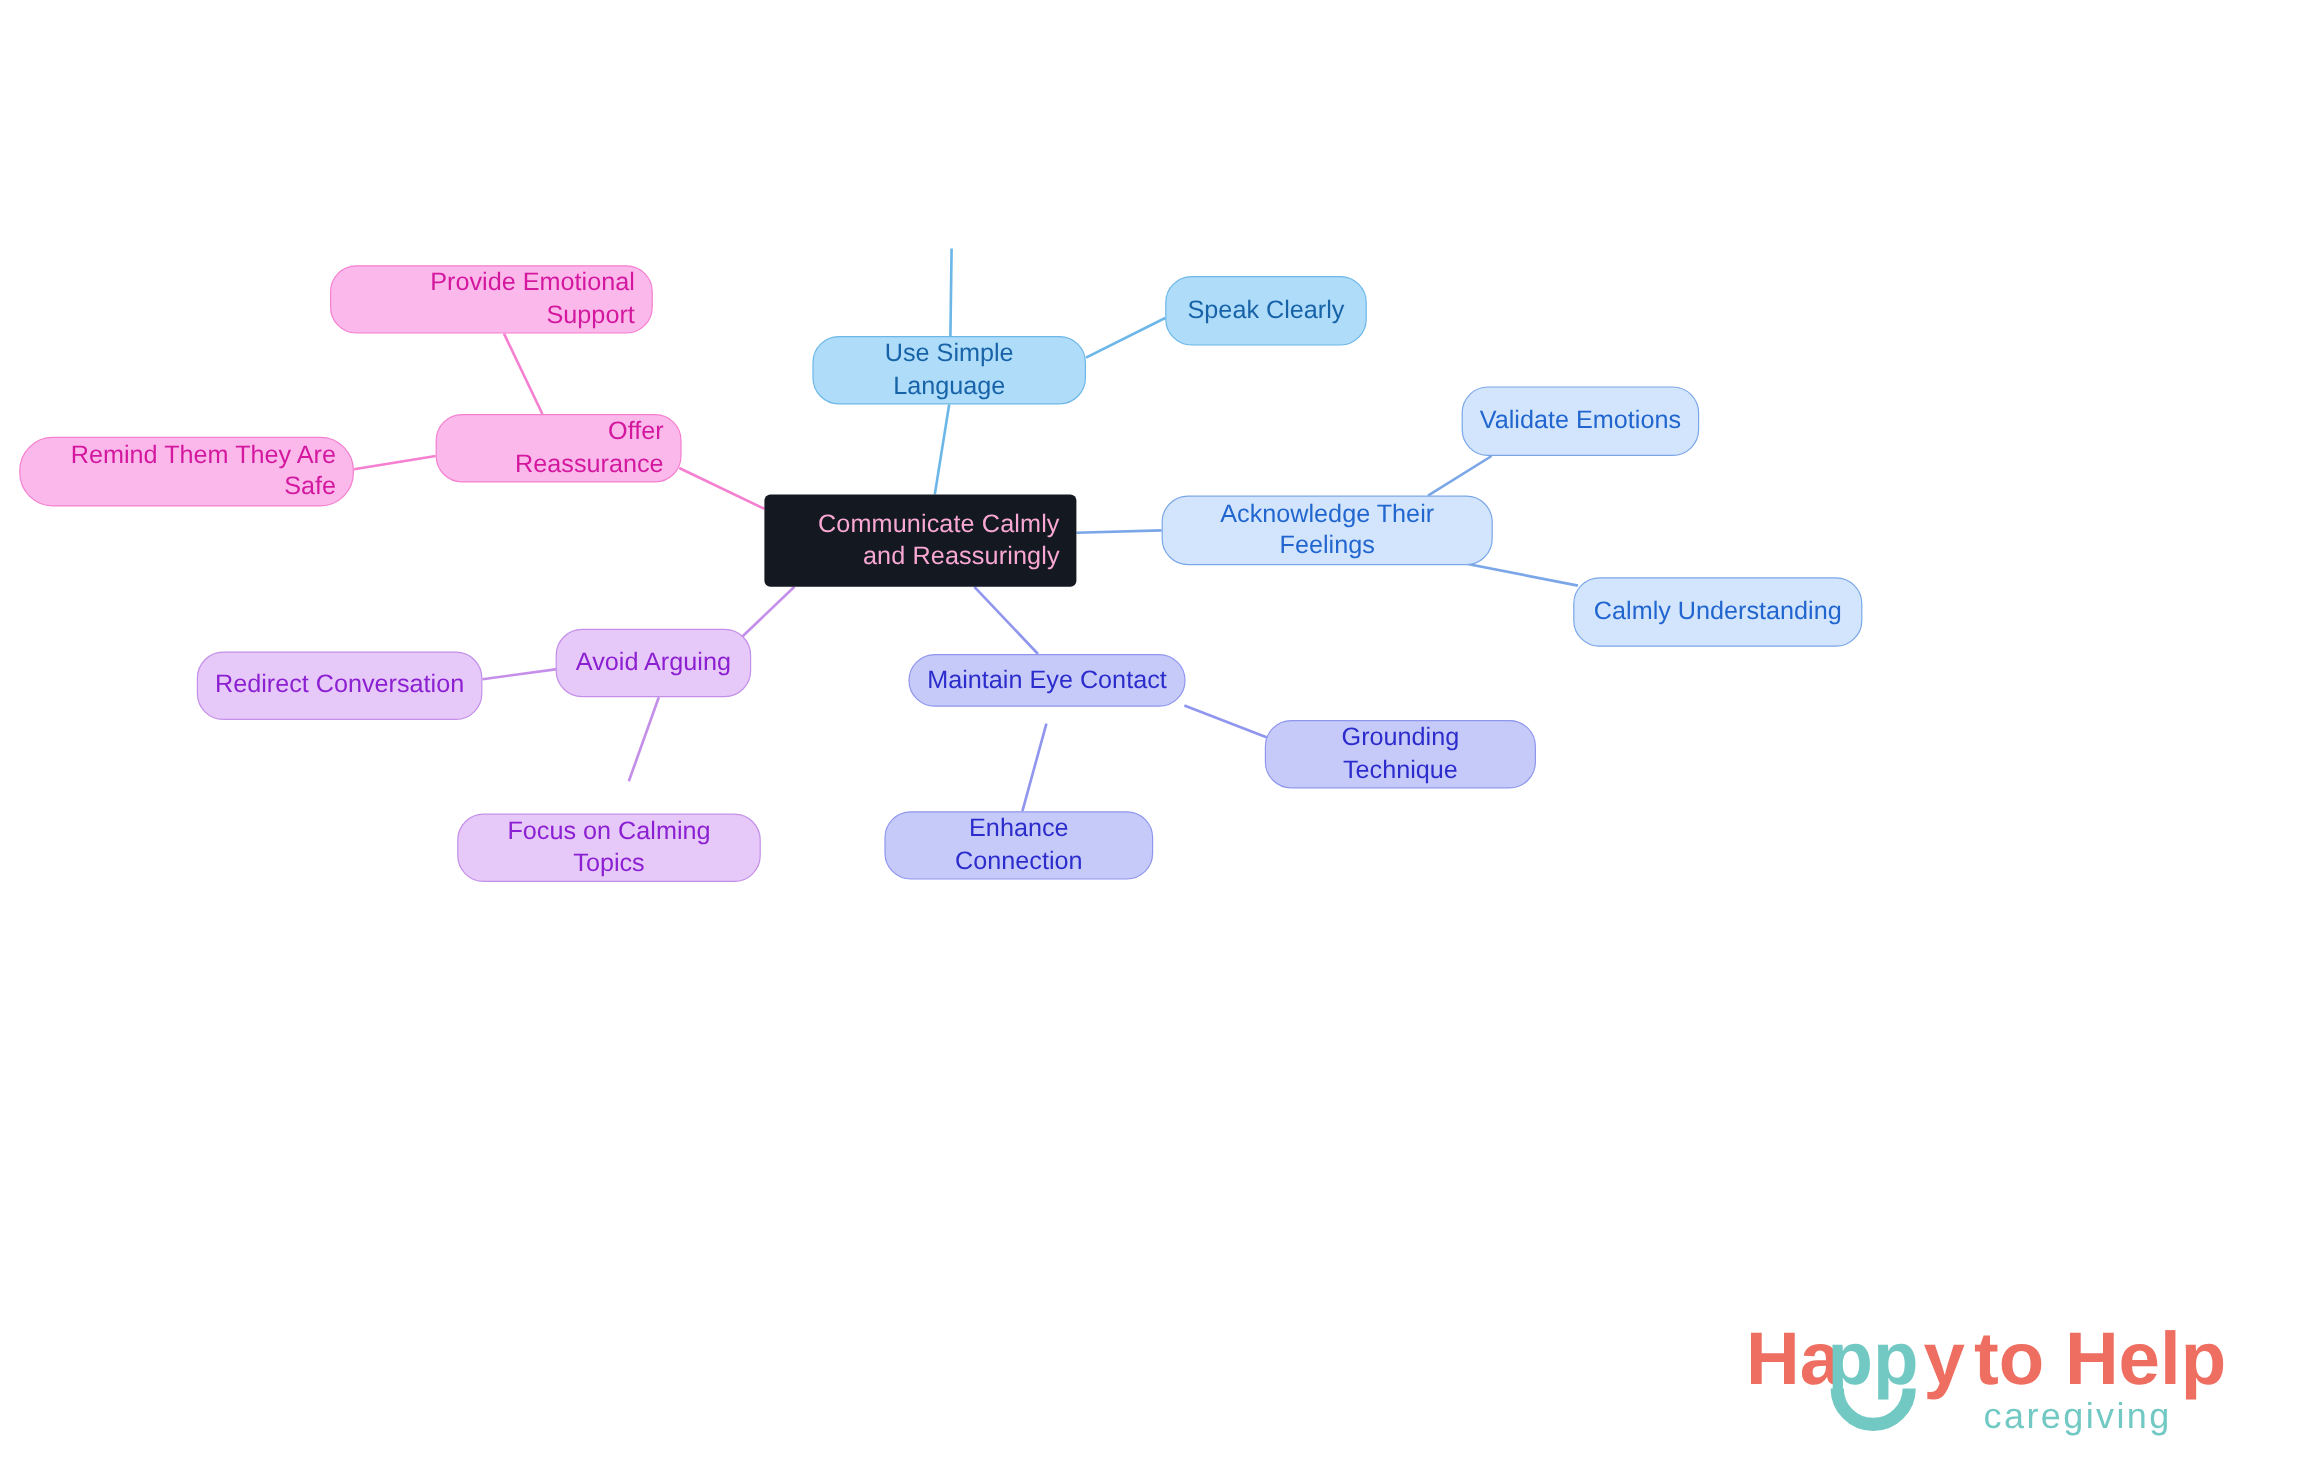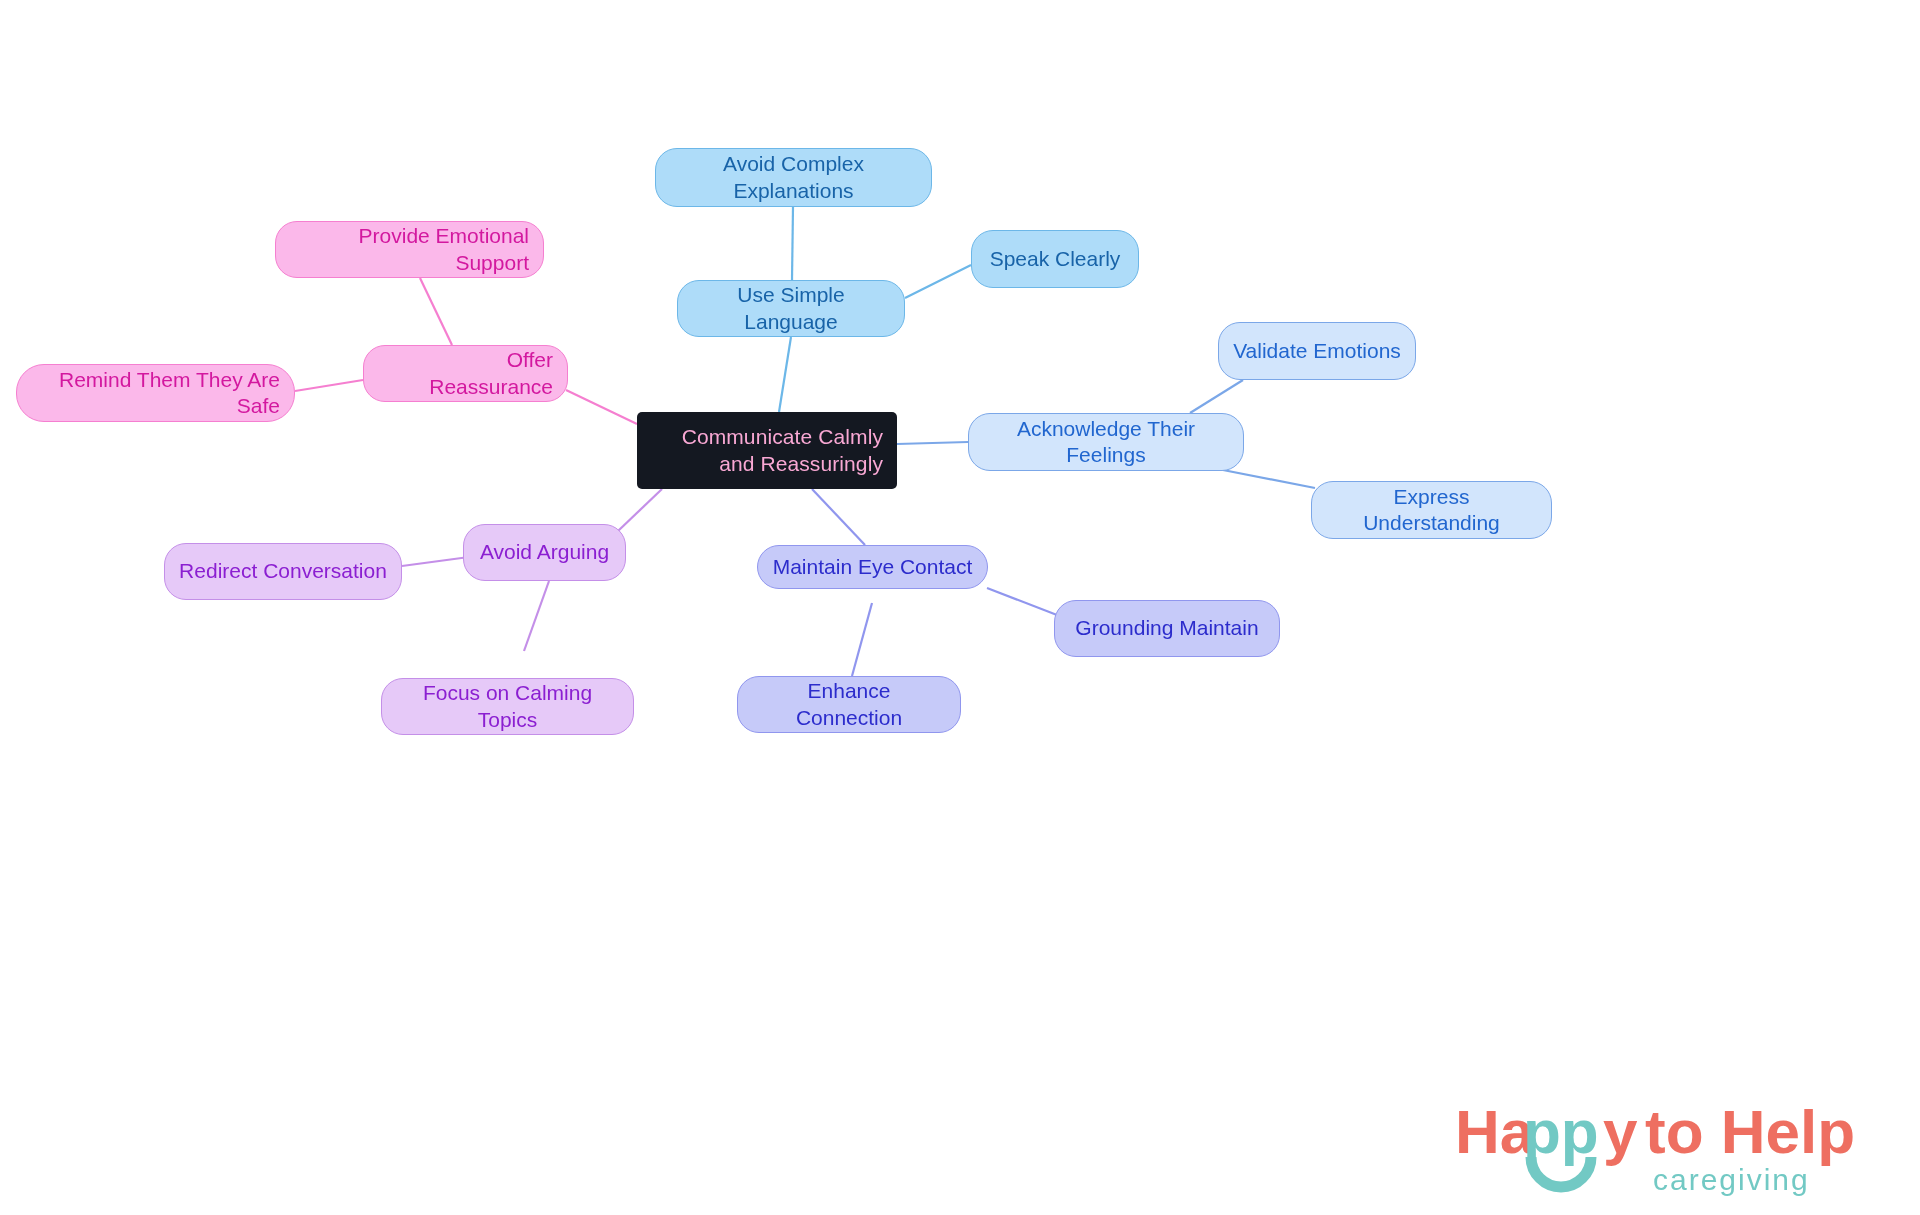--- a/index.html
+++ b/index.html
@@ -115,29 +115,28 @@
     <path d="M 549 581 L 524 651" stroke="#c48fe8" stroke-width="2.2" fill="none"></path>
 
     <path d="M 637 424 L 566 390" stroke="#f57fd0" stroke-width="2.2" fill="none"></path>
     <path d="M 452 345 L 420 278" stroke="#f57fd0" stroke-width="2.2" fill="none"></path>
     <path d="M 363 380 L 295 391" stroke="#f57fd0" stroke-width="2.2" fill="none"></path>
   </svg>
 
   <div class="node root" style="left:637px;top:412px;width:260px;height:77px;">Communicate Calmly and Reassuringly</div>
 
   <div class="node lv1 c-sky" style="left:677px;top:280px;width:228px;height:57px;">Use Simple Language</div>
-  <div class="node lv2 c-sky" style="left:655px;top:148px;width:277px;height:59px;">Avoid Complex Explanations</div>
   <div class="node lv2 c-sky" style="left:971px;top:230px;width:168px;height:58px;">Speak Clearly</div>
 
   <div class="node lv1 c-paleblue" style="left:968px;top:413px;width:276px;height:58px;">Acknowledge Their Feelings</div>
   <div class="node lv2 c-paleblue" style="left:1218px;top:322px;width:198px;height:58px;">Validate Emotions</div>
-  <div class="node lv2 c-paleblue" style="left:1311px;top:481px;width:241px;height:58px;">Express Understanding</div>
+  <div class="node lv2 c-paleblue" style="left:1311px;top:481px;width:241px;height:58px;">Calmly Understanding</div>
 
   <div class="node lv1 c-peri" style="left:757px;top:545px;width:231px;height:44px;">Maintain Eye Contact</div>
-  <div class="node lv2 c-peri" style="left:1054px;top:600px;width:226px;height:57px;">Grounding Maintain</div>
+  <div class="node lv2 c-peri" style="left:1054px;top:600px;width:226px;height:57px;">Grounding Technique</div>
   <div class="node lv2 c-peri" style="left:737px;top:676px;width:224px;height:57px;">Enhance Connection</div>
 
   <div class="node lv1 c-purple" style="left:463px;top:524px;width:163px;height:57px;">Avoid Arguing</div>
   <div class="node lv2 c-purple" style="left:164px;top:543px;width:238px;height:57px;">Redirect Conversation</div>
   <div class="node lv2 c-purple" style="left:381px;top:651px;width:253px;height:57px;margin-top:27px;">Focus on Calming Topics</div>
 
   <div class="node lv1 c-pink" style="left:363px;top:345px;width:205px;height:57px;">Offer Reassurance</div>
   <div class="node lv2 c-pink" style="left:275px;top:221px;width:269px;height:57px;">Provide Emotional Support</div>
   <div class="node lv2 c-pink" style="left:16px;top:364px;width:279px;height:58px;border-radius:28px;">Remind Them They Are Safe</div>
 

